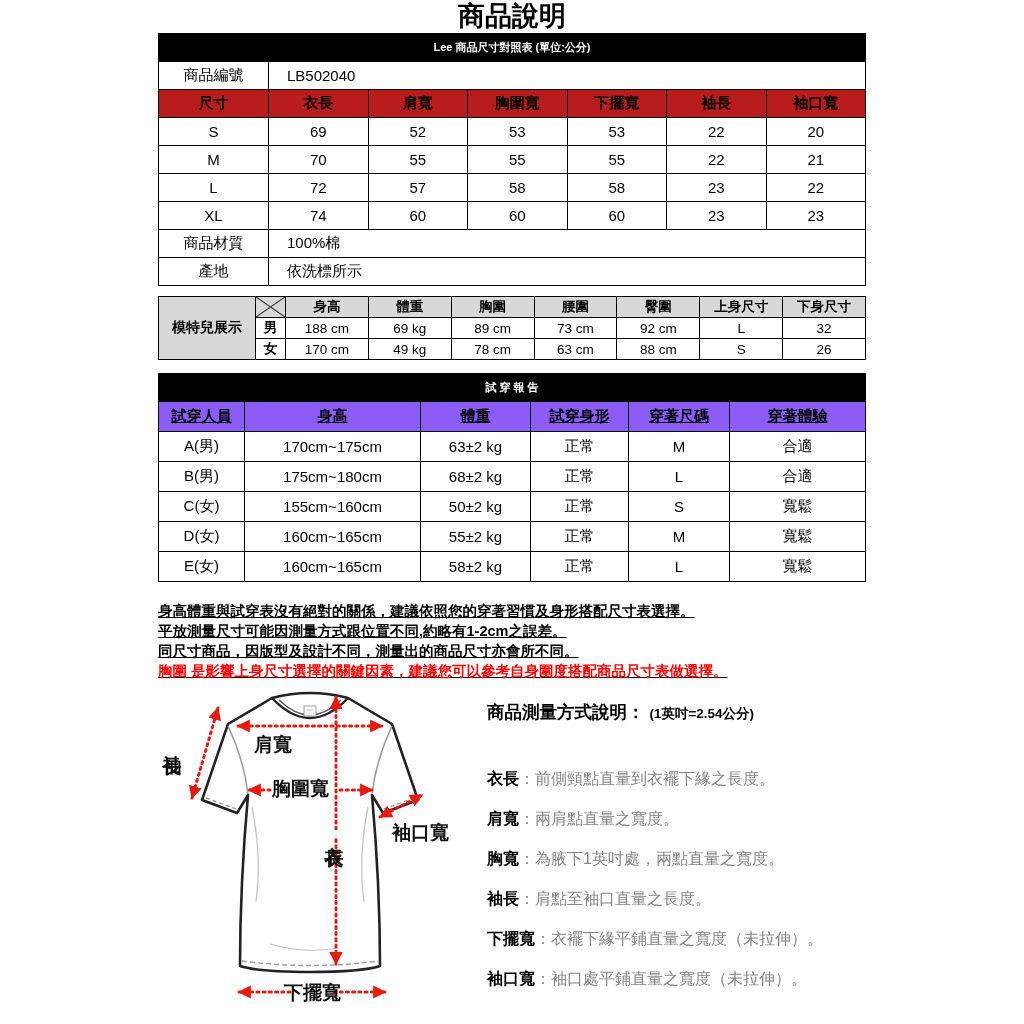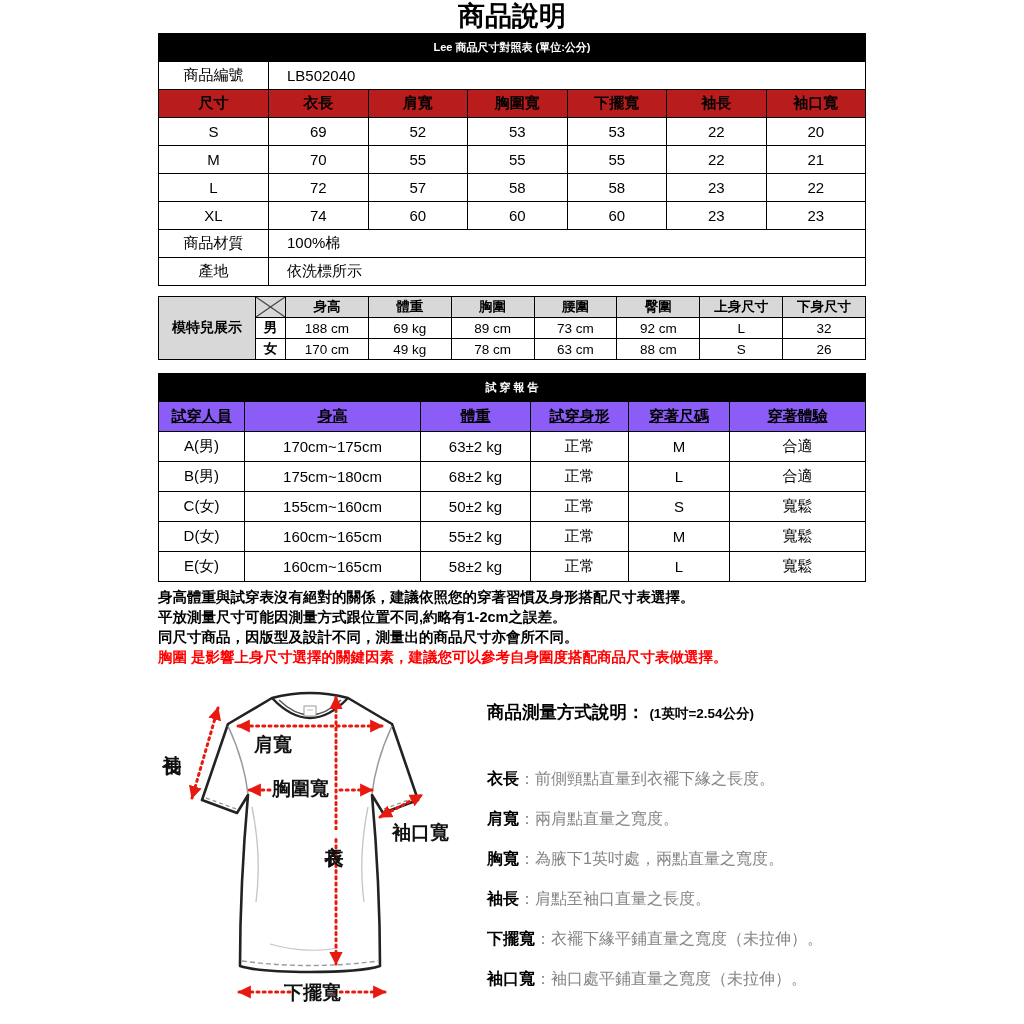--- a/index.html
+++ b/index.html
@@ -22,21 +22,21 @@
   .model-table .gender{font-weight:bold;}
   .diagcell{position:relative;padding:0;background:#fff;}
   .diagcell svg{position:absolute;inset:0;width:100%;height:100%;display:block;}
   .bar2{margin-top:13px;}
   
   .fit-table td{height:29px;}
   .fit-table col.f1{width:86px;} .fit-table col.f2{width:176px;} .fit-table col.f3{width:110px;}
   .fit-table col.f4{width:98px;} .fit-table col.f5{width:101px;}
   .fit-table .fhead td{background:#8b5cf6;font-weight:bold;text-decoration:underline;}
   
-  .notes{margin-top:5px;font-size:14.5px;font-weight:bold;line-height:20px;}
+  .notes{margin-top:19px;font-size:14.5px;font-weight:bold;line-height:20px;text-decoration:underline;}
   .notes p{margin:0;}
   .notes .red{color:#ff0000;}
   
   .diagram{position:absolute;left:150px;top:682px;width:330px;height:340px;}
   .diagram svg{position:absolute;inset:0;}
   .dlabel{position:absolute;font-size:19px;font-weight:bold;color:#111;line-height:21px;white-space:nowrap;}
   .dlabel.vert{writing-mode:vertical-rl;text-orientation:upright;letter-spacing:3px;background:#fff;padding:1px 0;}
   .guide{position:absolute;left:487px;top:700px;width:480px;}
   .g-head{font-size:17.5px;font-weight:bold;margin-bottom:44px;}
   .g-head .small{font-size:13.5px;}

